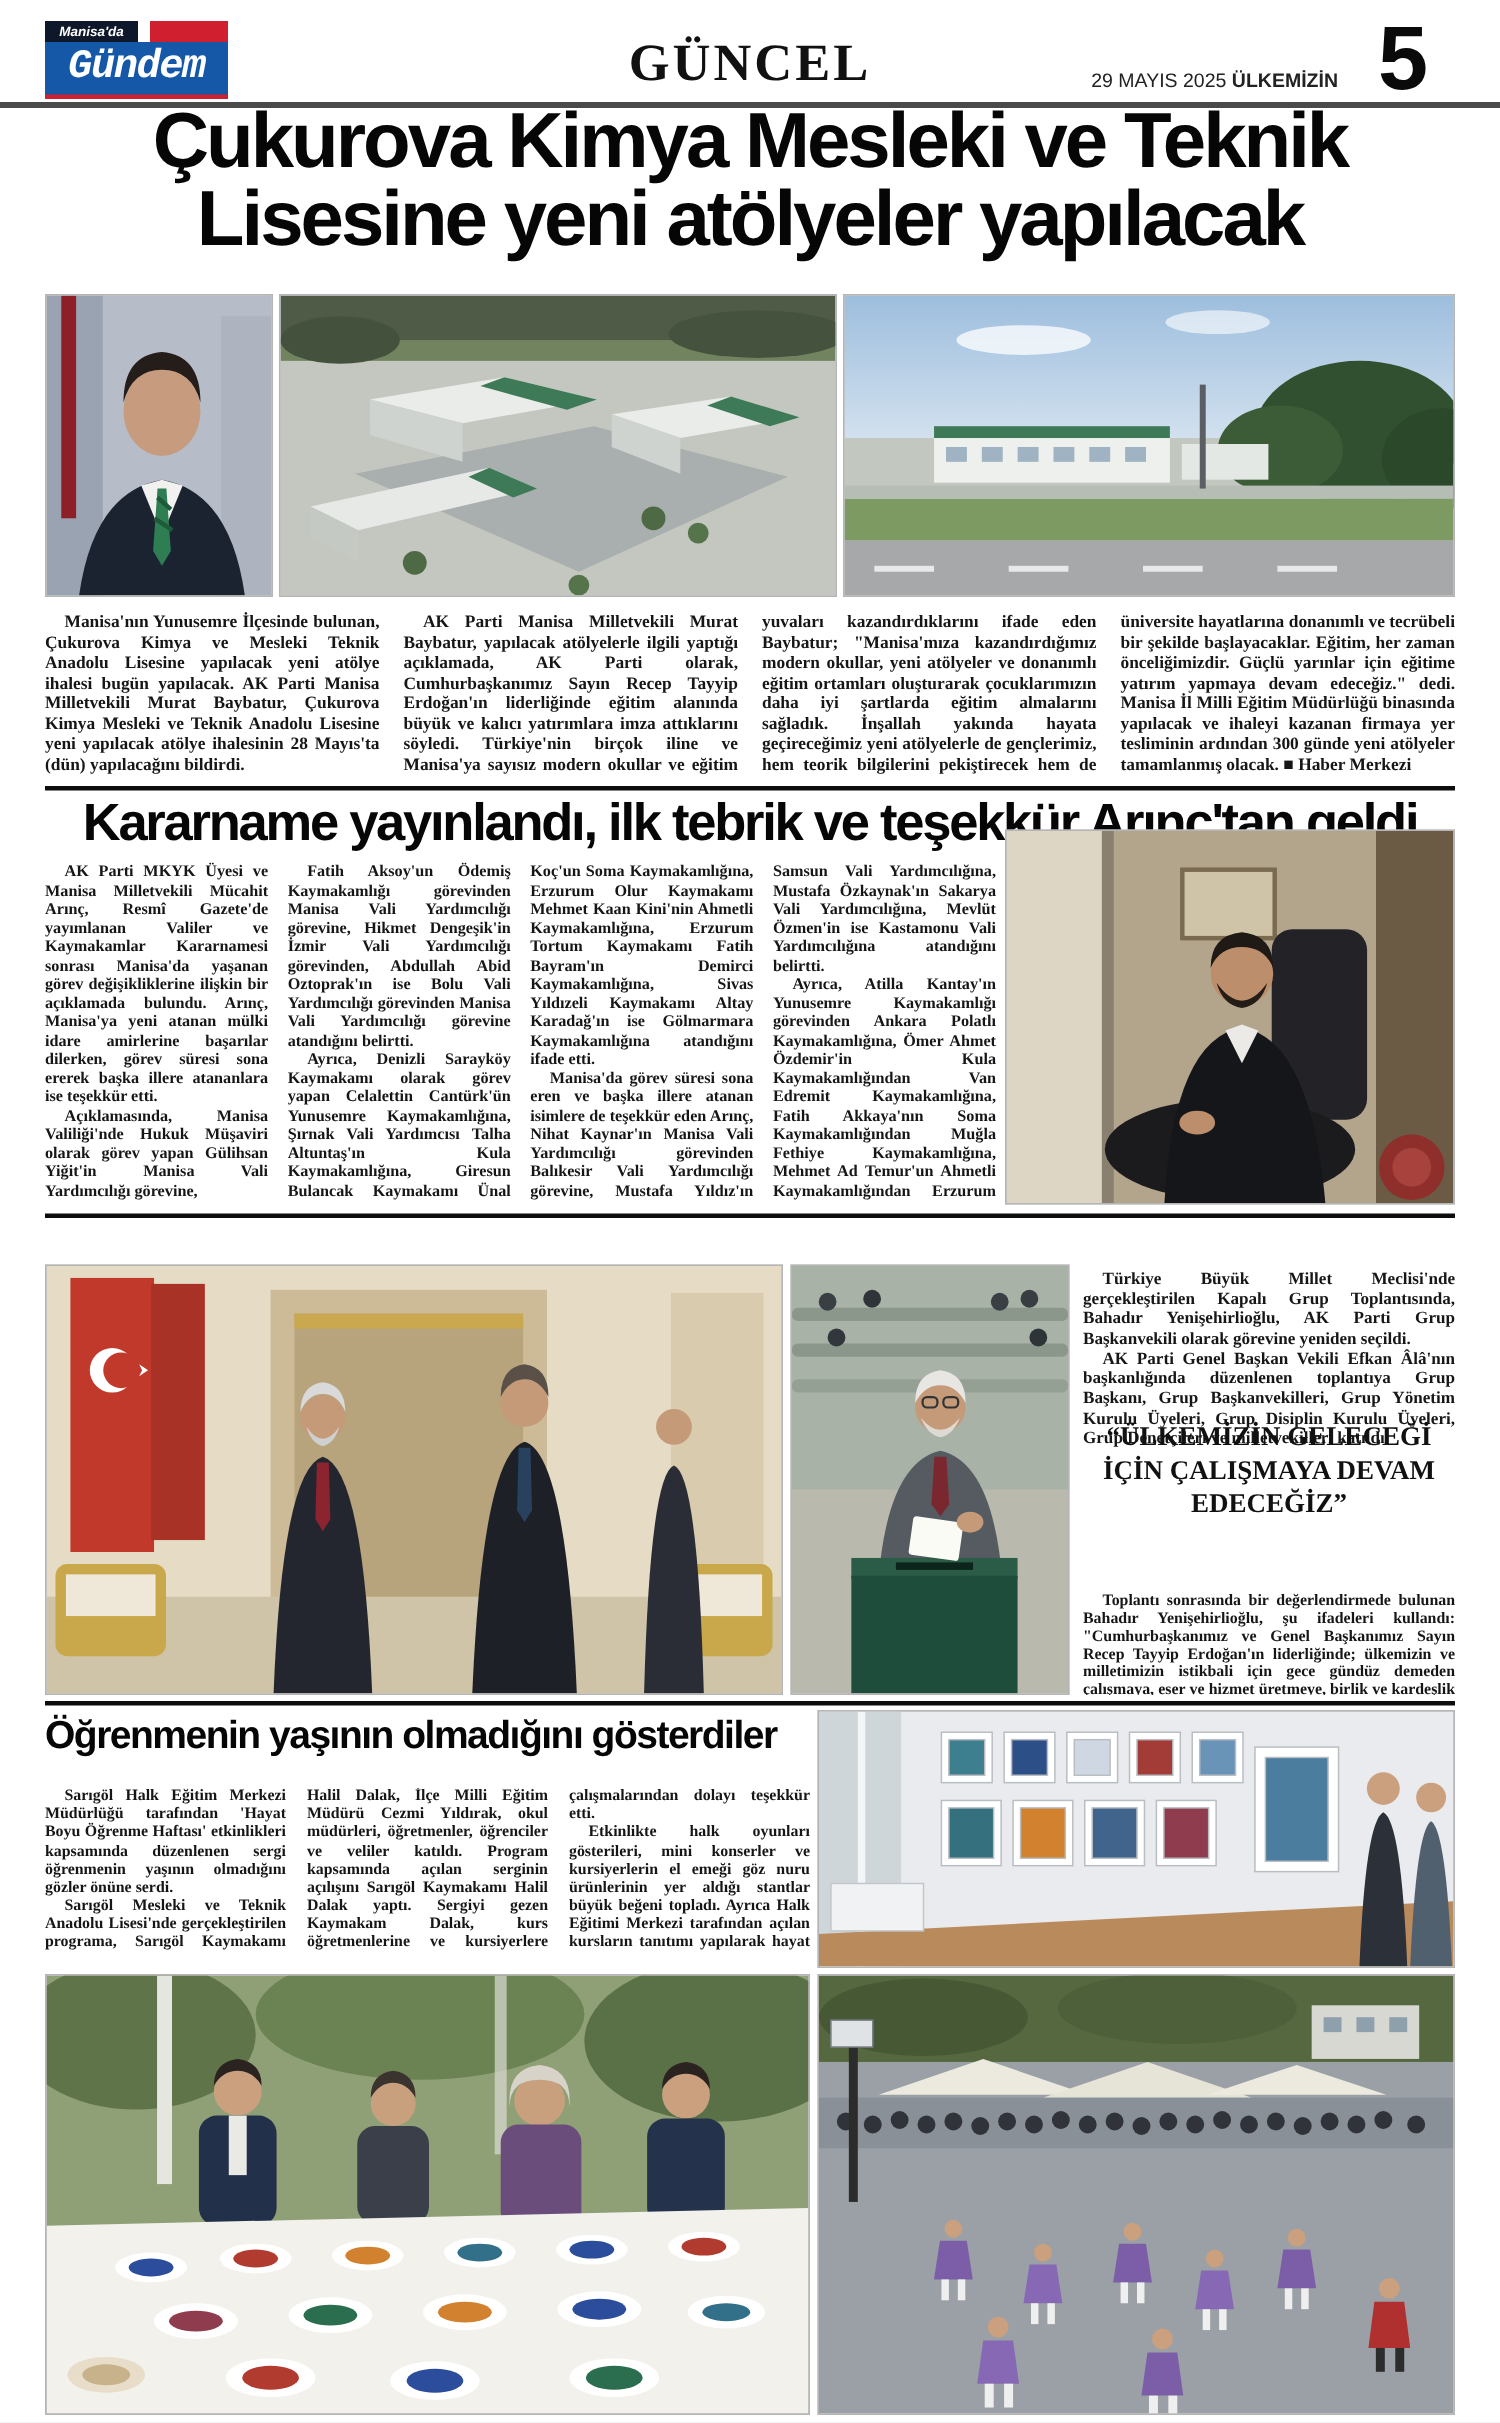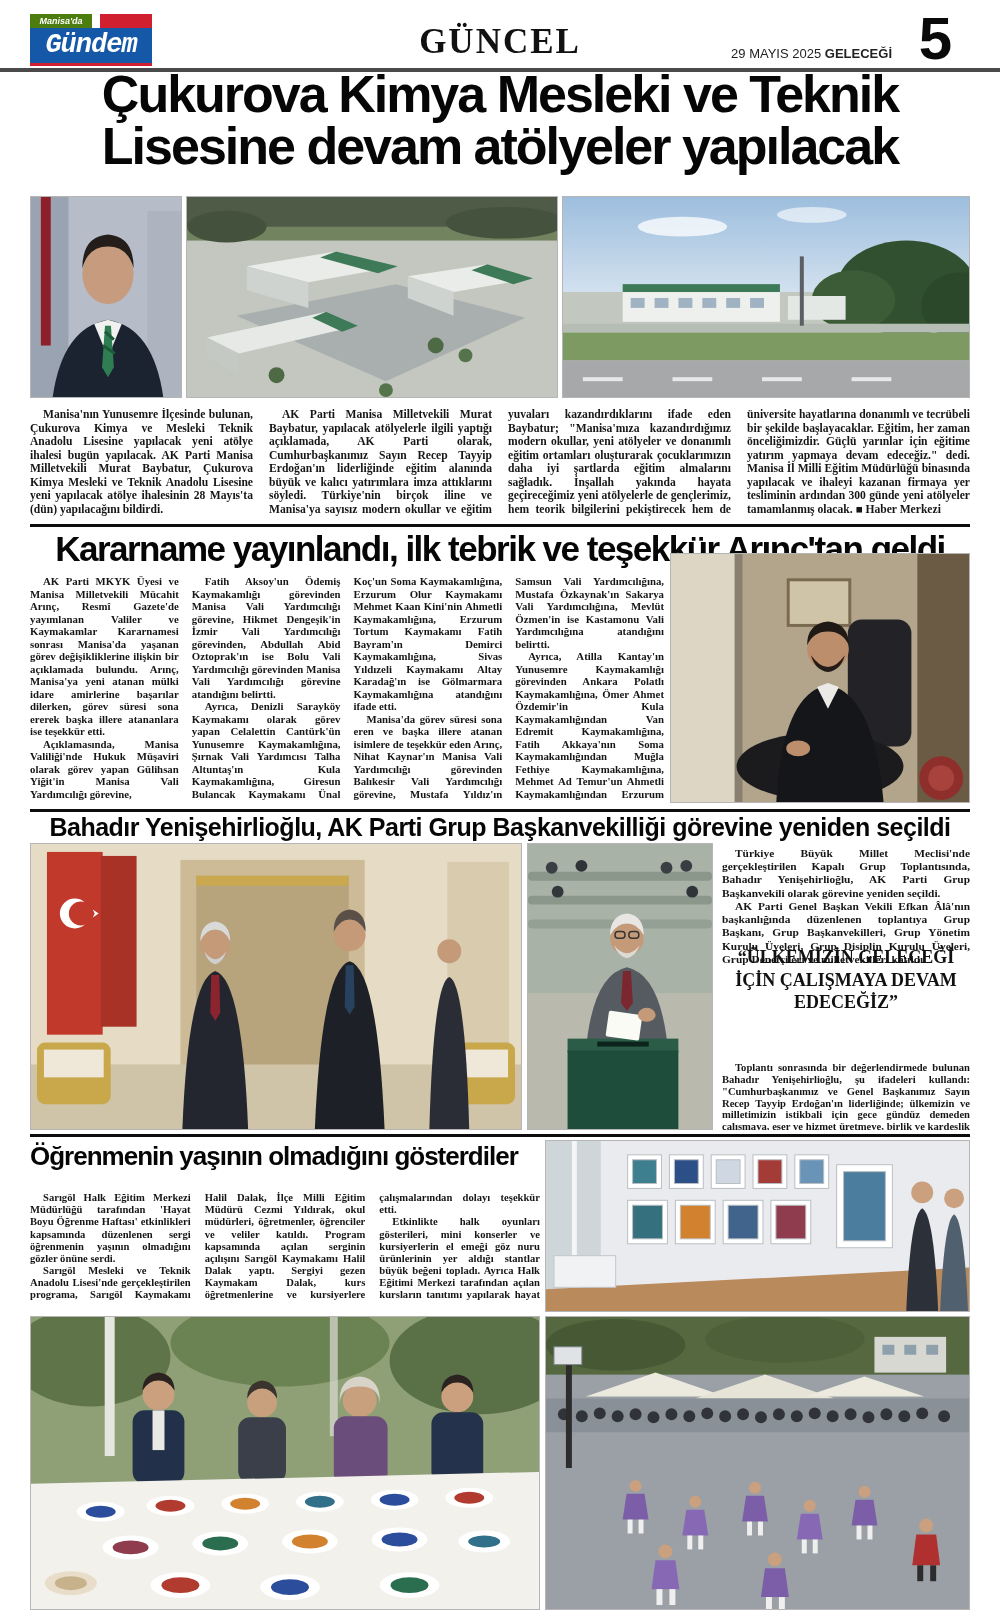--- a/index.html
+++ b/index.html
@@ -7,21 +7,21 @@
         font-family:"Liberation Serif",serif;color:#111;overflow:hidden;}
   .abs{position:absolute;}
   .rule{position:absolute;background:#0d0d0d;}
   .headline{font-family:"Liberation Sans",sans-serif;font-weight:900;color:#060606;}
   .body-text{text-align:justify;color:#161616;overflow:hidden;}
   .body-text p{margin:0;text-indent:13px;font-weight:bold;}
   .photo{position:absolute;overflow:hidden;background:#cccccc;border:1px solid #b5b5b5;box-sizing:border-box;}
   .photo svg{display:block;width:100%;height:100%;}
   
   .logo{position:absolute;left:30px;top:14px;width:122px;height:52px;}
-  .logo .tab{position:absolute;left:0;top:0;width:62px;height:14px;background:#4d7c0f;color:#fff;
+  .logo .tab{position:absolute;left:0;top:0;width:62px;height:14px;background:#0f172a;color:#fff;
              font-family:"Liberation Sans",sans-serif;font-style:italic;font-weight:700;font-size:9px;
              line-height:14px;text-align:center;}
   .logo .tab2{position:absolute;right:0;top:0;width:52px;height:14px;background:#d01f2e;}
   .logo .main{position:absolute;left:0;top:14px;width:122px;height:38px;background:#1558a7;
               border-bottom:3px solid #d01f2e;box-sizing:border-box;color:#fff;
               font-family:Liberation Mono, monospace;font-style:italic;font-weight:900;
               font-size:27px;line-height:34px;text-align:center;letter-spacing:-1px;}
   .section-title{position:absolute;left:0;top:22px;width:1000px;text-align:center;
                  font-family:"Liberation Serif",serif;font-weight:700;font-size:35px;letter-spacing:2px;}
   .dateline{position:absolute;right:108px;top:46px;font-family:"Liberation Sans",sans-serif;
@@ -37,28 +37,28 @@
 <div class="page">
 
   <div class="logo">
     <div class="tab">Manisa'da</div>
     <div class="tab2"></div>
     <div class="main">Gündem</div>
   </div>
   <div class="section-title">GÜNCEL</div>
   <div class="dateline">
     <span>29 MAYIS 2025</span>
-    <b>GELECEĞİ</b>
+    <b>ÜLKEMİZİN</b>
   </div>
   <div class="pageno">5</div>
   <div class="rule" style="left:0;top:68px;width:1000px;height:4px;background:#4a4a4a;"></div>
 
   <div class="abs headline" style="left:20px;top:68px;width:960px;text-align:center;font-size:52px;line-height:52px;letter-spacing:-2px;">
     <div>Çukurova Kimya Mesleki ve Teknik</div>
-    <div>Lisesine devam atölyeler yapılacak</div>
+    <div>Lisesine yeni atölyeler yapılacak</div>
   </div>
 
   <div class="photo" style="left:30px;top:196px;width:152px;height:202px;">
     <svg viewBox="0 0 152 202" preserveAspectRatio="none">
       <rect width="152" height="202" fill="#b6bdc9"></rect>
       <rect x="0" y="0" width="38" height="202" fill="#9aa3b2"></rect>
       <rect x="118" y="14" width="34" height="188" fill="#adb4c0"></rect>
       <rect x="10" y="0" width="10" height="150" fill="#8c1f28"></rect>
       <ellipse cx="78" cy="78" rx="26" ry="30" fill="#c79b7d"></ellipse>
       <path d="M52 72 Q52 40 78 38 Q104 40 104 72 Q98 50 78 50 Q58 50 52 72 Z" fill="#241d1a"></path>
@@ -161,21 +161,20 @@
       <path d="M106 250 Q112 140 158 132 Q204 140 214 250 Z" fill="#15161a"></path>
       <path d="M147 134 L158 130 L169 134 L158 156 Z" fill="#eceae6"></path>
       <ellipse cx="128" cy="196" rx="12" ry="8" fill="#bd8e6b"></ellipse>
       <circle cx="272" cy="226" r="22" fill="#8e2f2c"></circle>
       <circle cx="272" cy="226" r="13" fill="#a8423c"></circle>
     </svg>
   </div>
 
   <div class="rule" style="left:30px;top:809px;width:940px;height:3px;"></div>
 
-  <div class="abs headline" style="left:20px;top:814px;width:960px;text-align:center;font-size:25px;line-height:27px;letter-spacing:-0.5px;">Bahadır Yenişehirlioğlu, AK Parti Grup Başkanvekilliği görevine yeniden seçildi</div>
 
   <div class="photo" style="left:30px;top:843px;width:492px;height:287px;">
     <svg viewBox="0 0 492 287" preserveAspectRatio="none">
       <rect width="492" height="287" fill="#e6dcc6"></rect>
       <rect x="150" y="16" width="185" height="210" fill="#cdbb97"></rect>
       <rect x="166" y="32" width="153" height="194" fill="#b7a37c"></rect>
       <rect x="166" y="32" width="153" height="10" fill="#caa84f"></rect>
       <rect x="418" y="18" width="62" height="196" fill="#d8cbae"></rect>
       <rect y="222" width="492" height="65" fill="#cfc3a8"></rect>
       <rect x="16" y="8" width="56" height="184" fill="#c0392b"></rect>

